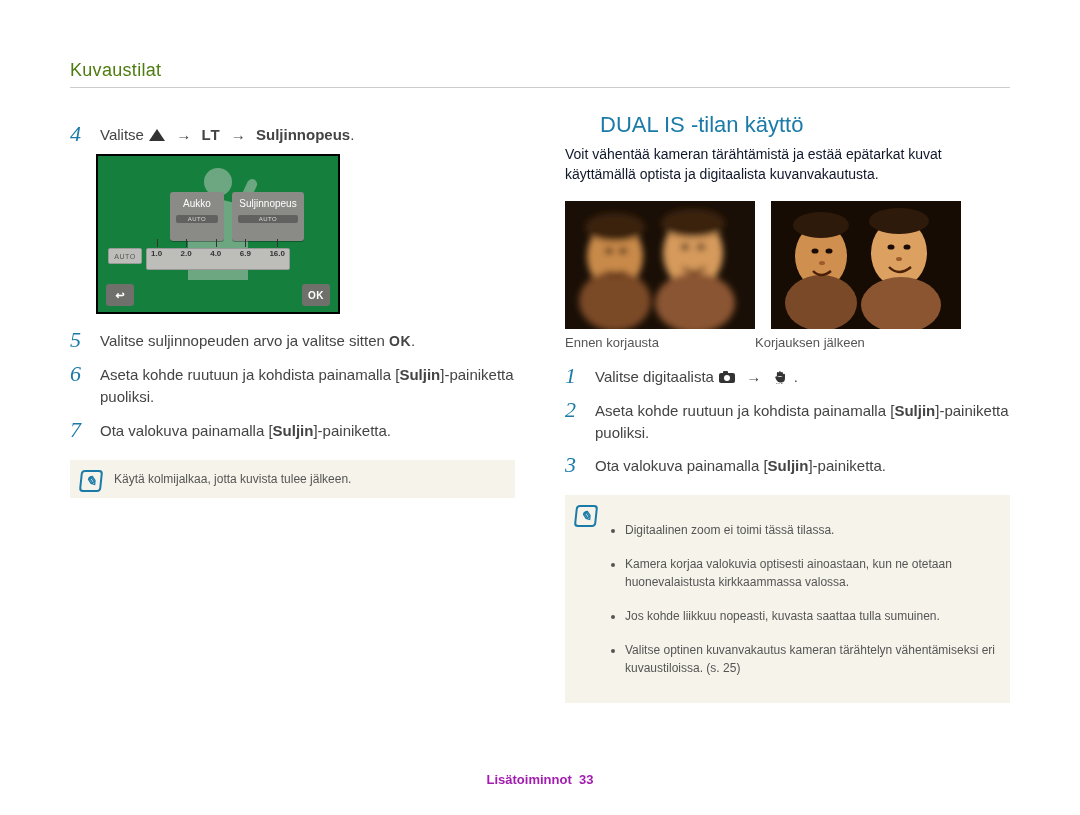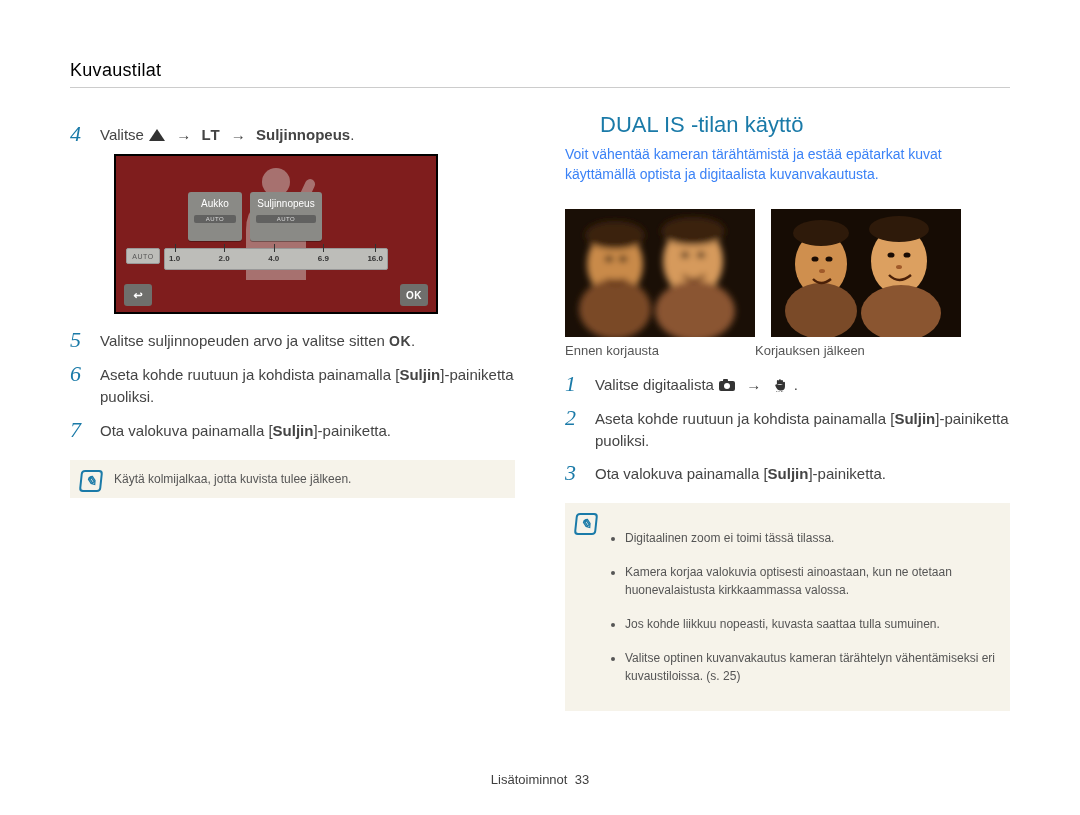--- a/index.html
+++ b/index.html
@@ -1,84 +1,84 @@
 <!DOCTYPE html>
 <html><head>
 <meta charset="utf-8">
 <style>
   * { box-sizing: border-box; margin: 0; padding: 0; }
   html, body { width: 1080px; height: 815px; background: #fff; font-family: Arial, Helvetica, sans-serif; color: #333; }
   .page { width: 1080px; height: 815px; padding: 60px 70px 30px 70px; position: relative; }
-  .breadcrumb { font-size: 18px; color: #000000; font-weight: 300; letter-spacing: 0.3px; }
+  .breadcrumb { font-size: 18px; color: #4d7c0f; font-weight: 300; letter-spacing: 0.3px; }
   .hr { border: none; border-top: 1px solid #ccc; margin: 6px 0 24px 0; }
   .cols { display: flex; gap: 50px; }
   .col { flex: 1 1 0; min-width: 0; }
 
   .step { display: flex; gap: 10px; margin: 10px 0 8px 0; font-size: 15px; line-height: 1.45; color: #444; }
   .step .num { color: #1a7aa8; font-style: italic; font-size: 22px; font-weight: 400; width: 20px; flex: 0 0 20px; line-height: 1.1; font-family: Georgia, 'Times New Roman', serif; }
   .step .body { flex: 1 1 auto; padding-top: 2px; }
   .step .bold { font-weight: 700; }
 
   .camera-ui {
-    width: 324px; height: 160px; border: 2px solid #000; margin: 4px 0 14px 44px; position: relative;
-    background: #7f1d1d; overflow: hidden;
+    width: 244px; height: 160px; border: 2px solid #000; margin: 4px 0 14px 26px; position: relative;
+    background: #15803d; overflow: hidden;
   }
   .camera-ui .bg-fig {
     position: absolute; left: 50%; top: 4px; transform: translateX(-50%);
     width: 120px; height: 120px; opacity: 0.45;
   }
   .camera-ui .bg-fig svg { width: 100%; height: 100%; }
   .camera-ui .pill {
     position: absolute; background: #8a8a86; color: #fff; font-size: 10px; padding: 6px 6px 18px 6px; border-radius: 3px;
     box-shadow: 0 1px 0 rgba(0,0,0,0.3);
   }
   .camera-ui .pill .label { display:block; text-align:center; }
   .camera-ui .pill .bar { margin-top:6px; height:8px; background:#616160; border-radius:2px; position:relative; }
   .camera-ui .pill .bar::after{ content:"AUTO"; position:absolute; font-size:6px; letter-spacing:0.5px; color:#ddd; left:50%; top:50%; transform:translate(-50%,-50%); }
   .camera-ui .auto-chip {
     position: absolute; left: 10px; top: 92px; width: 34px; height: 16px; background:#bdbdb9; border:1px solid #999; font-size:7px; display:flex; align-items:center; justify-content:center; color:#555; letter-spacing:0.5px; border-radius:2px;
   }
   .camera-ui .scale {
     position: absolute; left: 48px; right: 48px; top: 92px; height: 22px; background:#bdbdb9; border:1px solid #999; border-radius:2px;
-    display:flex; align-items:center; justify-content:space-between; padding: 0 4px 2px 4px;
+    display:flex; align-items:flex-start; justify-content:space-between; padding: 0 4px 2px 4px;
   }
   .camera-ui .scale .tick { font-size:8px; font-weight:700; color:#333; position:relative; }
   .camera-ui .scale .tick::before { content:""; position:absolute; left:50%; top:-10px; width:1px; height:8px; background:#333; }
   .camera-ui .btn-back, .camera-ui .btn-ok {
     position:absolute; bottom:6px; width:28px; height:22px; background:#6f6f6c; border-radius:3px; display:flex; align-items:center; justify-content:center; color:#fff; font-size:11px; font-weight:700;
   }
   .camera-ui .btn-back { left:8px; }
   .camera-ui .btn-ok { right:8px; font-size:10px; letter-spacing:0.5px; }
 
   .note {
     background: #f6f3ea; padding: 10px 10px 10px 44px; font-size: 12px; color:#555; position:relative; margin-top: 18px; line-height:1.5;
   }
   .note .note-icon {
     position:absolute; left:10px; top:10px; width:22px; height:22px; border:2px solid #1a7aa8; border-radius:4px; color:#1a7aa8; display:flex; align-items:center; justify-content:center; font-style:italic; font-weight:700; font-size:14px;
     transform: skewX(-6deg);
   }
   .note ul { list-style: disc; padding-left: 16px; }
   .note li { margin: 16px 0; }
 
   h2.section-title { color:#1a7aa8; font-weight:400; font-size:22px; margin-bottom:6px;margin-left:35px; }
-  .lead { font-size: 14px; color:#3b82f6; line-height:1.45; margin-bottom:24px; }
+  .lead { font-size: 14px; color:#0f172a; line-height:1.45; margin-bottom:16px; }
 
   .photos { display:flex; gap:16px; margin-bottom:6px; }
   .photo { width: 190px; height: 128px; background:#000; position:relative; overflow:hidden; }
   .photo svg { width:100%; height:100%; display:block; }
   .captions { display:flex; margin-bottom:14px; }
   .captions > div { width:190px; font-size:13px; color:#555; }
 
   .inline-icon { display:inline-flex; vertical-align:middle; width:18px; height:14px; position:relative; top:-1px; }
   .inline-icon svg { width:100%; height:100%; }
   .arrow { margin: 0 6px; }
   .lt { font-weight:700; letter-spacing:1px; }
   .ok-inline { font-weight:900; letter-spacing:0.5px; font-size:14px; }
 
-  .footer { position:absolute; left:0; right:0; bottom:28px; text-align:center; font-size:13px; color:#404040; }
+  .footer { position:absolute; left:0; right:0; bottom:28px; text-align:center; font-size:13px; color:#a21caf;font-weight:bold; }
 </style>
 </head>
 <body>
 
 <div class="page">
   <div class="breadcrumb">Kuvaustilat</div>
   <hr class="hr">
 
   <div class="cols">
 

